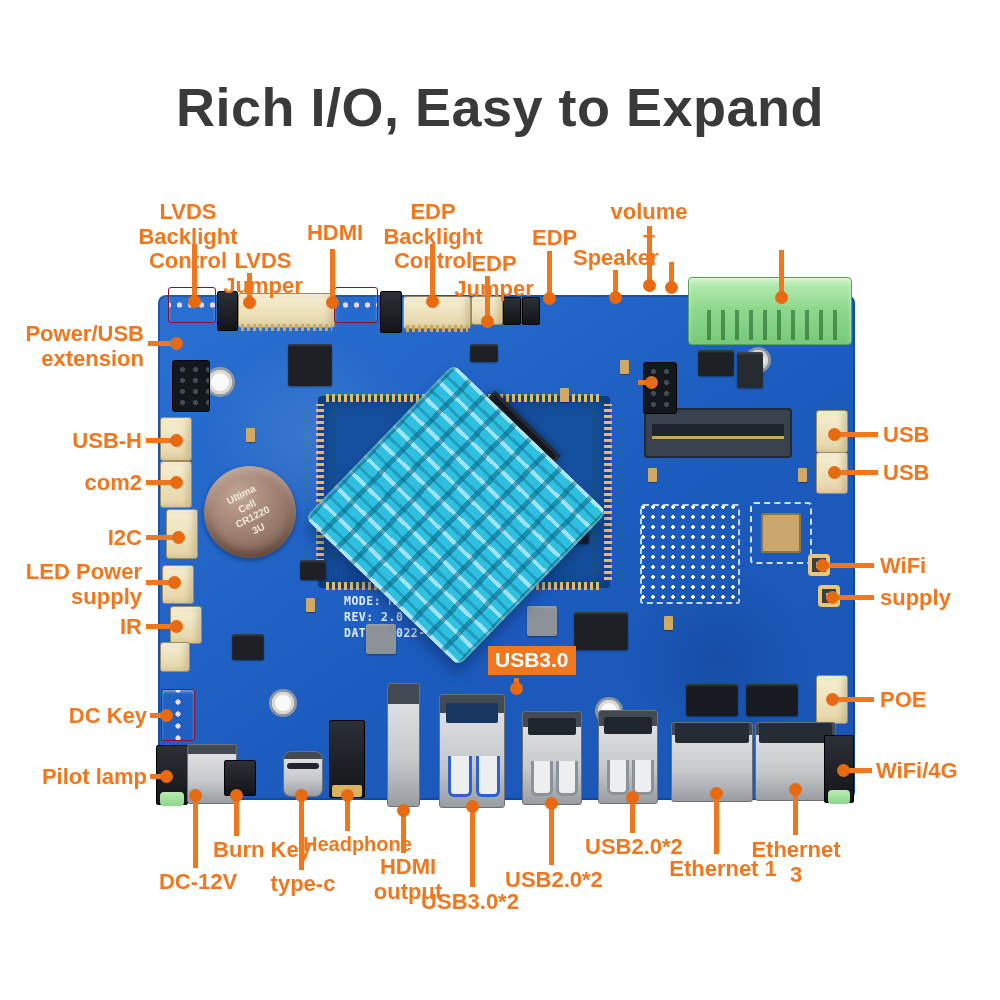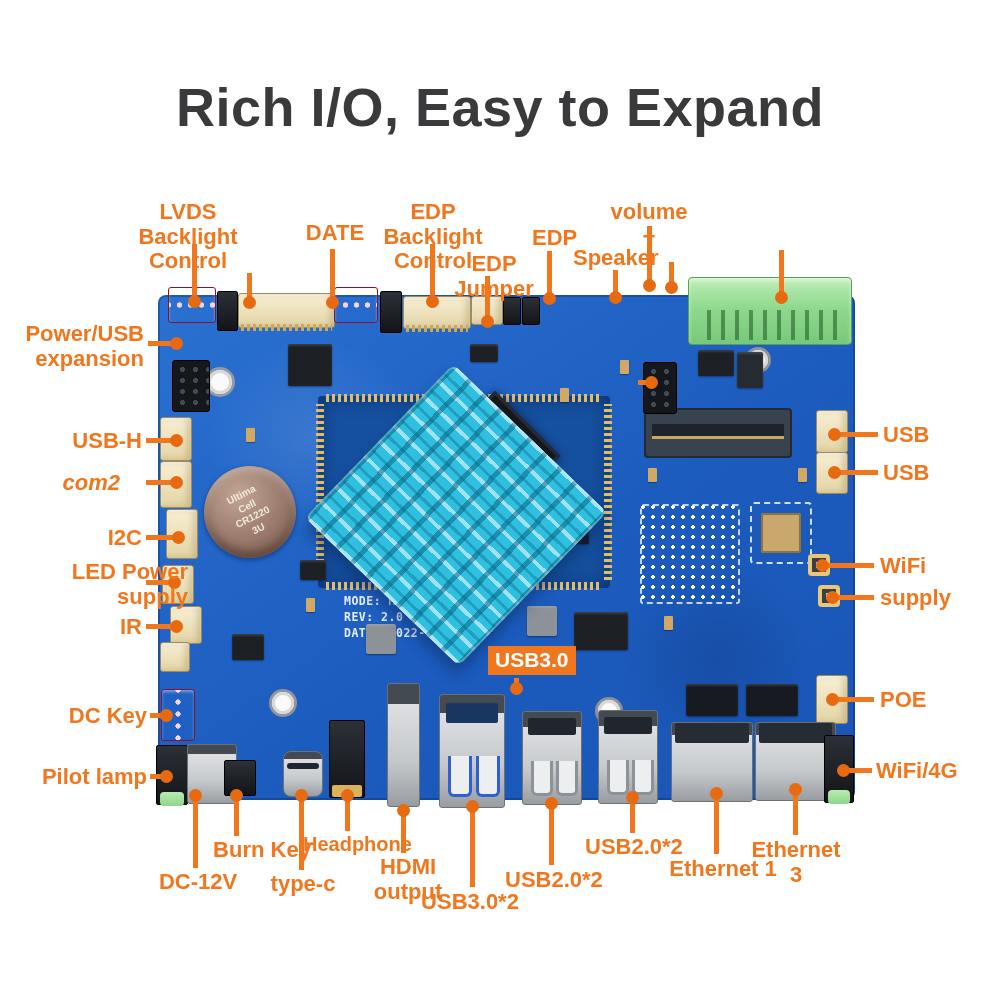--- a/index.html
+++ b/index.html
@@ -223,24 +223,25 @@
     </div>
   <div class="abs conn-black" style="left:824px;top:735px;width:28px;height:66px;">
       <div class="greentip"></div>
     </div>
 
   <div class="label c" style="left:118px;top:200px;width:140px;">LVDS Backlight
 Control</div>
   <div class="vline" style="left:192px;top:244px;height:56px;"></div>
   <div class="dot" style="left:188px;top:295px;"></div>
 
+  <div class="label c" style="left:198px;top:249px;width:130px;">LVDS Jumper</div>
   <div class="vline" style="left:247px;top:273px;height:28px;"></div>
   <div class="dot" style="left:243px;top:296px;"></div>
 
-  <div class="label c" style="left:303px;top:221px;width:64px;">DATE</div>
+  <div class="label c" style="left:303px;top:221px;width:64px;">HDMI</div>
   <div class="vline" style="left:330px;top:249px;height:52px;"></div>
   <div class="dot" style="left:326px;top:296px;"></div>
 
   <div class="label c" style="left:366px;top:200px;width:134px;">EDP Backlight
 Control</div>
   <div class="vline" style="left:430px;top:244px;height:56px;"></div>
   <div class="dot" style="left:426px;top:295px;"></div>
 
   <div class="label c" style="left:436px;top:252px;width:116px;">EDP Jumper</div>
   <div class="vline" style="left:485px;top:276px;height:44px;"></div>
@@ -258,37 +259,37 @@
   <div class="vline" style="left:647px;top:226px;height:58px;"></div>
   <div class="dot" style="left:643px;top:279px;"></div>
 
   <div class="vline" style="left:669px;top:262px;height:24px;"></div>
   <div class="dot" style="left:665px;top:281px;"></div>
 
   <div class="vline" style="left:779px;top:250px;height:46px;"></div>
   <div class="dot" style="left:775px;top:291px;"></div>
 
   <div class="label r" style="right:856px;top:322px;">Power/USB
-expansion</div>
+extension</div>
   <div class="hline" style="left:148px;top:341px;width:26px;"></div>
   <div class="dot" style="left:170px;top:337px;"></div>
 
   <div class="label r" style="right:858px;top:429px;">USB-H</div>
   <div class="hline" style="left:146px;top:438px;width:28px;"></div>
   <div class="dot" style="left:170px;top:434px;"></div>
 
-  <div class="label r" style="right:880px;top:471px;font-style:italic;">com2</div>
+  <div class="label r" style="right:858px;top:471px;">com2</div>
   <div class="hline" style="left:146px;top:480px;width:28px;"></div>
   <div class="dot" style="left:170px;top:476px;"></div>
 
   <div class="label r" style="right:858px;top:526px;margin-left:9px;">I2C</div>
   <div class="hline" style="left:146px;top:535px;width:30px;"></div>
   <div class="dot" style="left:172px;top:531px;"></div>
 
-  <div class="label r" style="right:812px;top:560px;">LED Power
+  <div class="label r" style="right:858px;top:560px;">LED Power
 supply</div>
   <div class="hline" style="left:146px;top:580px;width:26px;"></div>
   <div class="dot" style="left:168px;top:576px;"></div>
 
   <div class="label r" style="right:858px;top:615px;">IR</div>
   <div class="hline" style="left:146px;top:624px;width:28px;"></div>
   <div class="dot" style="left:170px;top:620px;"></div>
 
   <div class="label r" style="right:853px;top:704px;">DC Key</div>
   <div class="hline" style="left:150px;top:713px;width:16px;"></div>

